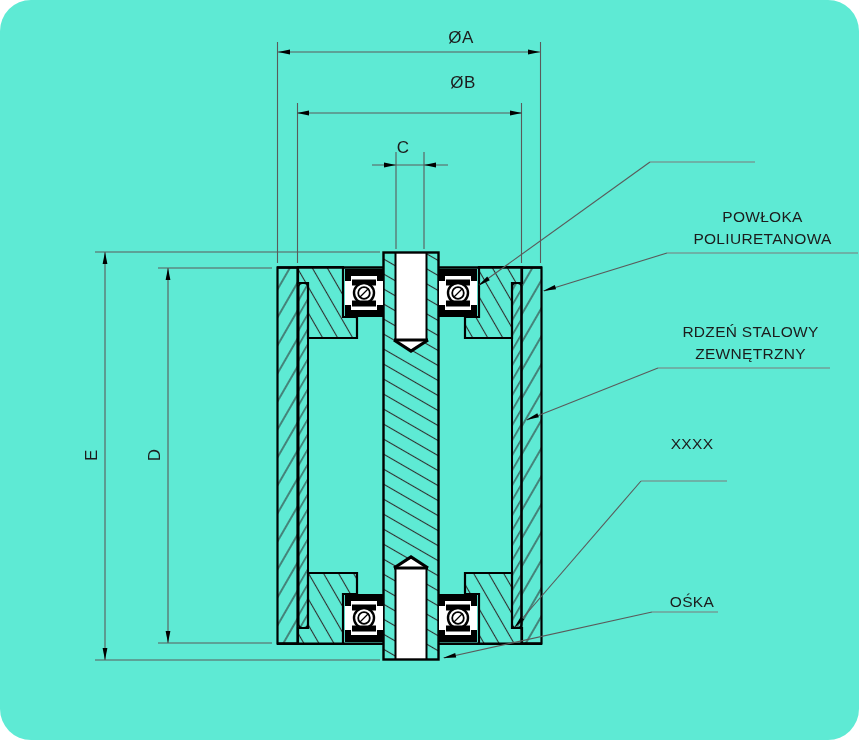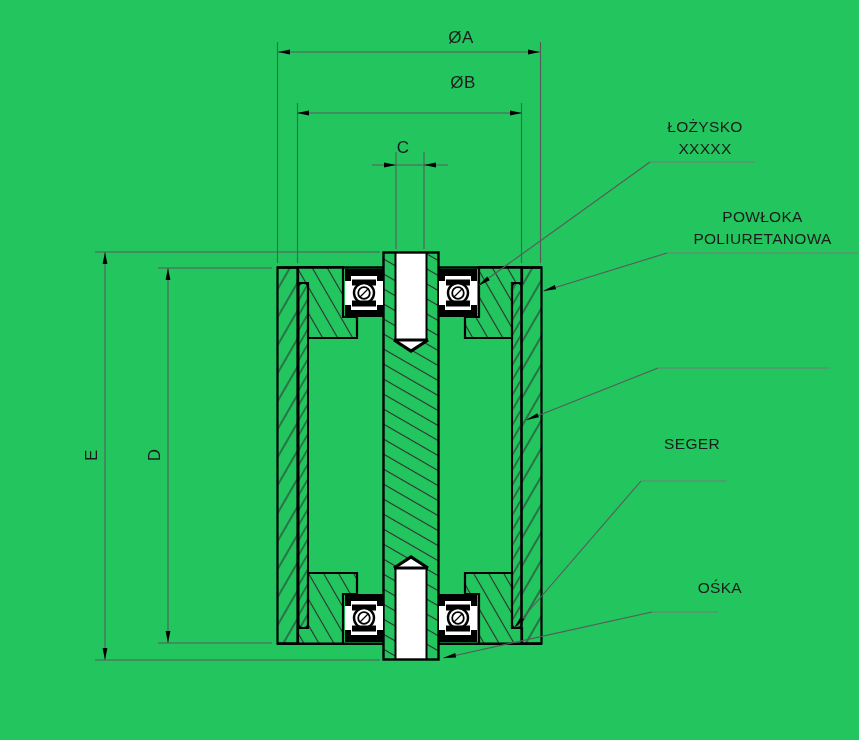--- a/index.html
+++ b/index.html
@@ -1,18 +1,19 @@
 <!DOCTYPE html>
 <html><head>
 <meta charset="utf-8">
 <style>
   html,body{margin:0;padding:0;background:#ffffff;}
   .stage{
-    position:relative;width:859px;height:740px;background:#22c55e;overflow:hidden;
+    position:relative;width:859px;height:740px;background:#5eead4;overflow:hidden;
     font-family:"Liberation Sans", sans-serif;
+    border-radius:31px;
   }
   .stage svg{position:absolute;left:0;top:0;}
   .lbl{
     position:absolute;color:#1c1c1c;font-size:15.5px;letter-spacing:.3px;
     white-space:nowrap;line-height:22px;text-align:center;
   }
   .dimlbl{font-size:17px;letter-spacing:.4px;}
   .rot{transform:rotate(-90deg);transform-origin:center center;height:18px;line-height:18px;}
 </style>
 </head>
@@ -158,32 +159,32 @@
 <div class="lbl dimlbl" style="left:430px;top:27px;width:62px;">ØA</div>
 
 <div class="lbl dimlbl" style="left:432px;top:72px;width:62px;">ØB</div>
 
 <div class="lbl dimlbl" style="left:383px;top:137px;width:40px;">C</div>
 
 <div class="lbl dimlbl rot" style="left:77px;top:446px;width:30px;">E</div>
 
 <div class="lbl dimlbl rot" style="left:140px;top:446px;width:30px;">D</div>
 
-<div class="lbl" style="left:625px;top:116px;width:160px;">
-  <div>ŁOŻYSKO</div>
-  <div>XXXXX</div>
-</div>
 
 <div class="lbl" style="left:660px;top:206px;width:205px;">
   <div>POWŁOKA</div>
   <div>POLIURETANOWA</div>
 </div>
 
+<div class="lbl" style="left:648px;top:321px;width:205px;">
+  <div>RDZEŃ STALOWY</div>
+  <div>ZEWNĘTRZNY</div>
+</div>
 
 <div class="lbl" style="left:612px;top:433px;width:160px;">
-  <div>SEGER</div>
+  <div>XXXX</div>
 </div>
 
-<div class="lbl" style="left:642px;top:577px;width:100px;text-align:right;">
+<div class="lbl" style="left:642px;top:591px;width:100px;">
   <div>OŚKA</div>
 </div>
 
 </div>
 
 </body></html>

